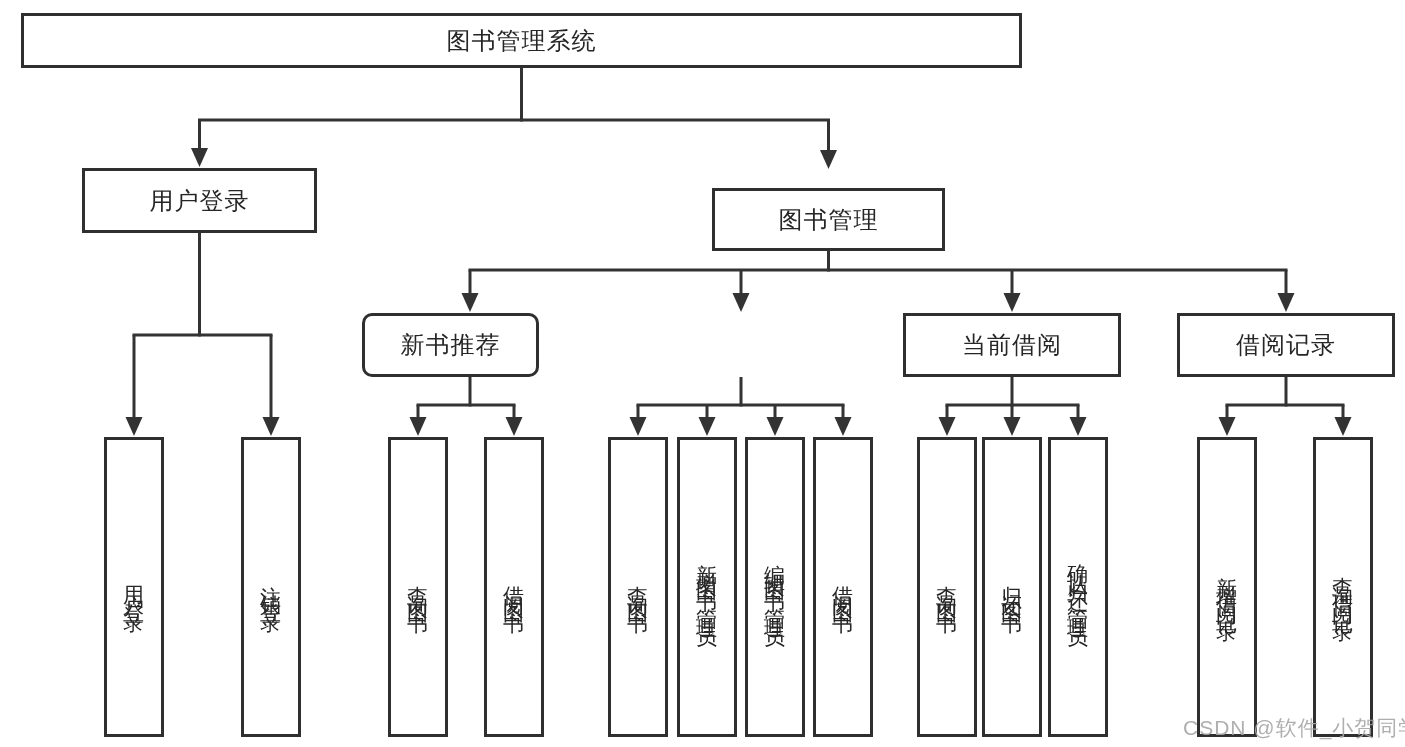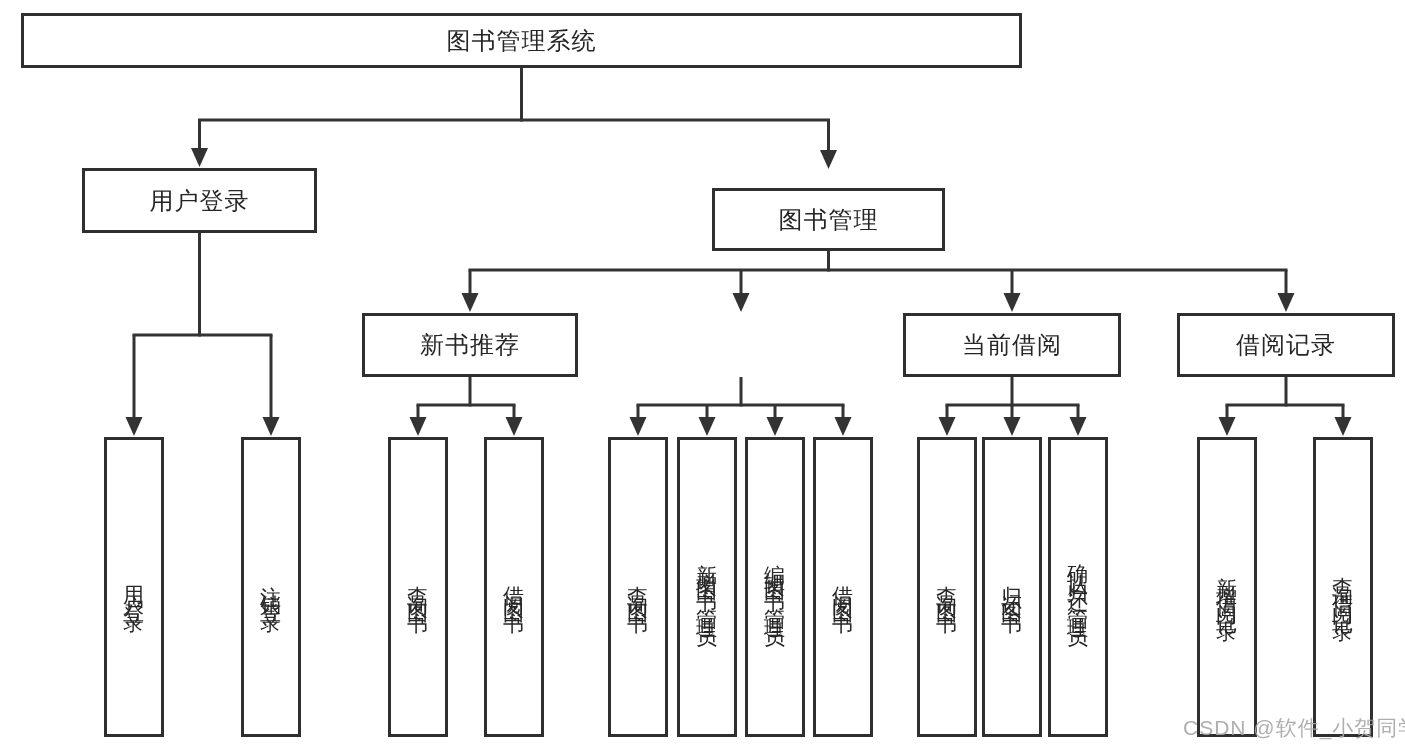--- a/index.html
+++ b/index.html
@@ -126,21 +126,21 @@
     <span>图书管理系统</span>
   </div>
 
   <div class="node h" style="left:82px; top:168px; width:235px; height:65px;">
     <span>用户登录</span>
   </div>
   <div class="node h" style="left:712px; top:170px; width:233px; height:63px;margin-top:18px;">
     <span>图书管理</span>
   </div>
 
-  <div class="node h" style="left:362px; top:313px; width:216px; height:64px;">
+  <div class="node h" style="left:362px; top:313px; width:177px; height:64px;border-radius:10px;">
     <span>新书推荐</span>
   </div>
   <div class="node h" style="left:903px; top:313px; width:218px; height:64px;">
     <span>当前借阅</span>
   </div>
   <div class="node h" style="left:1177px; top:313px; width:218px; height:64px;">
     <span>借阅记录</span>
   </div>
 
   <div class="node v" style="left:104px; top:437px; width:60px; height:300px;">

